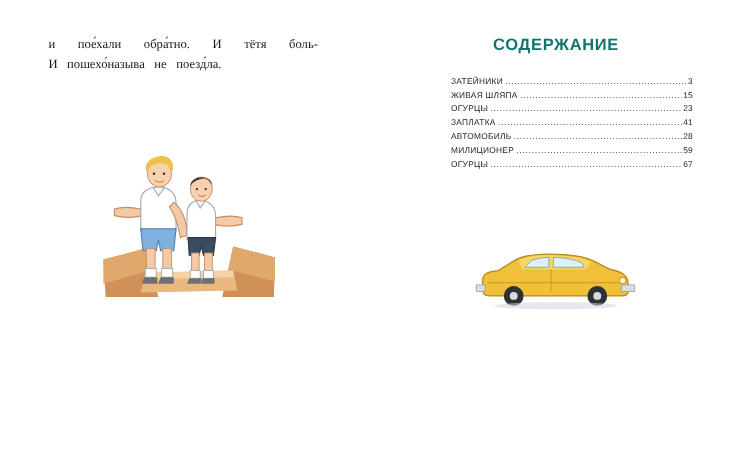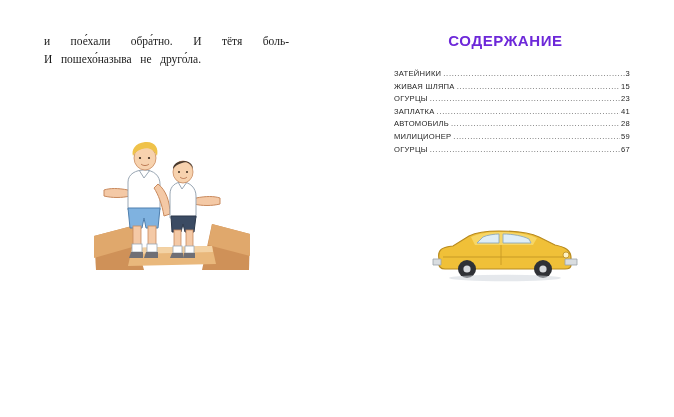--- a/index.html
+++ b/index.html
@@ -67,40 +67,41 @@
   .toc-title {
     position: absolute;
     left: 0;
     top: 32px;
     width: 337px;
     text-align: center;
     font-family: "Liberation Sans", sans-serif;
     font-weight: bold;
     font-size: 15px;
     letter-spacing: 0.6px;
-    color: #6d28d9;
+    color: #0f766e;
   }
   .toc-list {
     position: absolute;
     left: 57px;
     top: 68px;
     width: 236px;
   }
   .toc-row {
     display: flex;
     align-items: flex-end;
     font-family: "Liberation Sans", sans-serif;
     font-size: 7.6px;
     color: #1e1e1e;
     height: 12.6px;
     line-height: 12.6px;
     letter-spacing: 0.25px;
   }
   .toc-row .t-label {
     white-space: nowrap;
+    margin-left: 16px;
   }
   .toc-row .t-dots {
     flex: 1 1 auto;
     overflow: hidden;
     white-space: nowrap;
     margin: 0 1px 0 2px;
     font-size: 7.6px;
     color: #3a3a3a;
     letter-spacing: 0.7px;
   }
@@ -130,21 +131,21 @@
         <span>пое́хали</span>
         <span>обра́тно.</span>
         <span>И</span>
         <span>тётя</span>
         <span>боль-</span>
       </span>
       <span class="line">
         <span>И</span>&nbsp;&nbsp;
         <span>пошехо́называ</span>&nbsp;&nbsp;
         <span>не</span>&nbsp;&nbsp;
-        <span>друго́ла.</span>
+        <span>поезд́ла.</span>
       </span>
     </div>
 
     <svg class="illu-boys" viewBox="0 0 160 155" xmlns="http://www.w3.org/2000/svg">
 
       <path d="M2 118 L40 108 L52 152 L4 152 Z" fill="#cf9158"></path>
       <path d="M2 118 L40 108 L44 128 L2 140 Z" fill="#e0a86c"></path>
       <path d="M158 116 L120 106 L110 152 L157 152 Z" fill="#cf9158"></path>
       <path d="M158 116 L120 106 L116 127 L158 138 Z" fill="#e0a86c"></path>
 

